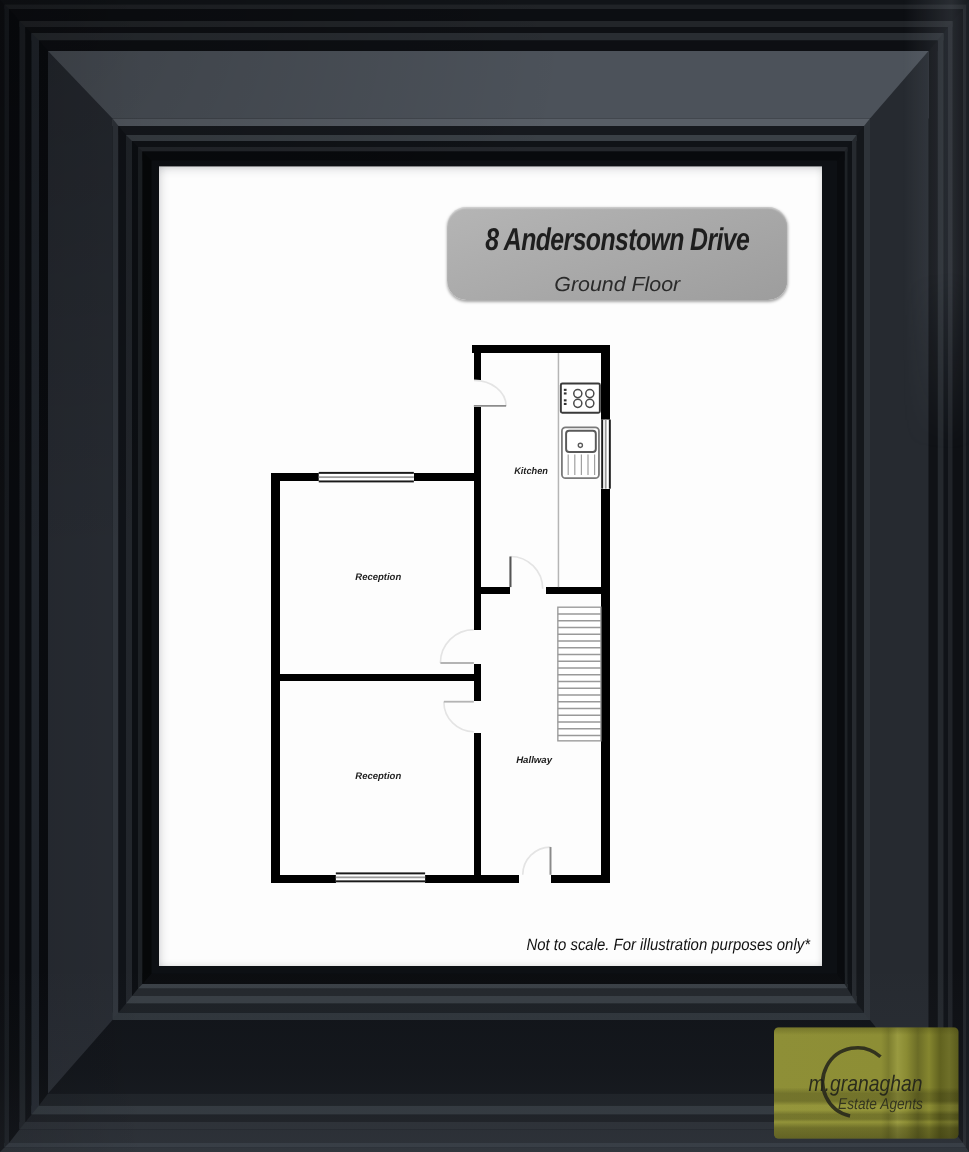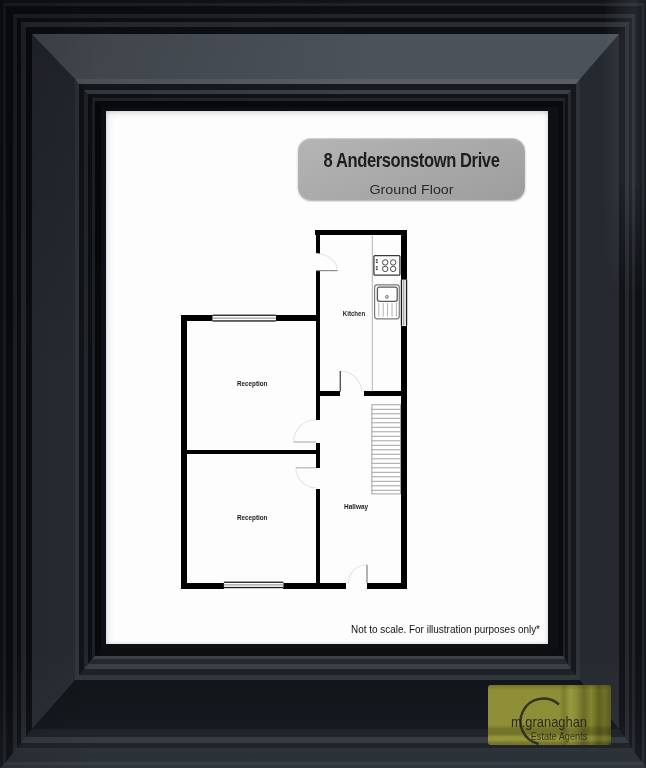--- a/index.html
+++ b/index.html
@@ -1,16 +1,16 @@
 <!DOCTYPE html>
 <html><head>
 <meta charset="utf-8">
 <style>
   html,body{margin:0;padding:0;background:#0d1014;}
-  #page{position:relative;width:646px;height:768px;overflow:hidden;font-family:"Liberation Sans",sans-serif;}
+  #page{position:relative;width:646px;height:768px;overflow:hidden;font-family:"Liberation Sans",sans-serif;font-style:italic;}
   .fl{position:absolute;inset:0;border-style:solid;}
 </style>
 </head>
 <body>
 <div id="page">
 
   <div class="fl" style="border-width:3.3px 2.9px 3.7px 3.1px;border-color:#111418 #14171c #262b31 #0e1014;">
 
   <div class="fl" style="border-width:3.3px 2.9px 3.7px 3.1px;border-color:#202327 #212429 #2f353c #191d22;">
 
@@ -212,21 +212,21 @@
 
     <text x="356.1" y="508.8" text-anchor="middle" font-family="Liberation Sans, sans-serif" font-size="6.4" font-weight="bold" fill="#1c1c1c" textLength="24" lengthAdjust="spacingAndGlyphs">Hallway</text>
 
     <text x="411.5" y="166.5" text-anchor="middle" font-family="Liberation Sans, sans-serif" font-size="21" font-weight="bold" fill="#1e1e1e" textLength="176" style="letter-spacing:-0.5px" lengthAdjust="spacingAndGlyphs">8 Andersonstown Drive</text>
 
     <text x="411.5" y="194" text-anchor="middle" font-family="Liberation Sans, sans-serif" font-size="13.5" fill="#2a2a2a" textLength="84" lengthAdjust="spacingAndGlyphs">Ground Floor</text>
 
     <text x="540" y="633" text-anchor="end" font-family="Liberation Sans, sans-serif" font-size="11" fill="#111111" textLength="189" lengthAdjust="spacingAndGlyphs">Not to scale. For illustration purposes only*</text>
   </svg>
 
-  <div style="position:absolute;left:488px;top:685px;width:123px;height:60px;z-index:6;border-radius:3px;background:linear-gradient(to right,#8e8f37 0%,#8d8e35 58%,#7c7d2e 62%,#999a40 67%,#8a8b33 72%,#6b6c26 78%,#85862f 84%,#61621f 90%,#6e6f28 95%,#5a5b1d 100%);">
+  <div style="position:absolute;left:516px;top:685px;width:123px;height:74px;z-index:6;border-radius:3px;background:linear-gradient(to right,#8e8f37 0%,#8d8e35 58%,#7c7d2e 62%,#999a40 67%,#8a8b33 72%,#6b6c26 78%,#85862f 84%,#61621f 90%,#6e6f28 95%,#5a5b1d 100%);">
 
     <div style="position:absolute;inset:0;border-radius:3px;background:linear-gradient(to bottom,rgba(70,70,18,0.35) 0px,rgba(0,0,0,0) 5px,rgba(0,0,0,0) 40px,rgba(20,20,5,0.22) 44px,rgba(20,20,5,0.22) 49px,rgba(205,205,95,0.10) 52px,rgba(205,205,95,0.10) 55px,rgba(20,20,5,0.20) 58px,rgba(20,20,5,0.20) 61px,rgba(205,205,95,0.08) 63px,rgba(20,20,5,0.25) 67px,rgba(35,35,9,0.40) 74px);"></div>
     <svg viewBox="0 0 123 74" width="123" height="74" style="position:absolute;inset:0;">
 
       <path d="M 71 19.5 A 23 23 0 1 0 50.7 59" fill="none" stroke="#25261b" stroke-width="2.4" opacity="0.88"></path>
 
       <text x="61" y="42" text-anchor="middle" font-family="Liberation Sans, sans-serif" font-size="15" fill="#20211a" opacity="0.9" textLength="76" lengthAdjust="spacingAndGlyphs">m.granaghan</text>
 
       <text x="71" y="54.5" text-anchor="middle" font-family="Liberation Sans, sans-serif" font-size="10.5" fill="#22231b" opacity="0.82" textLength="56.5" lengthAdjust="spacingAndGlyphs">Estate Agents</text>
     </svg>

